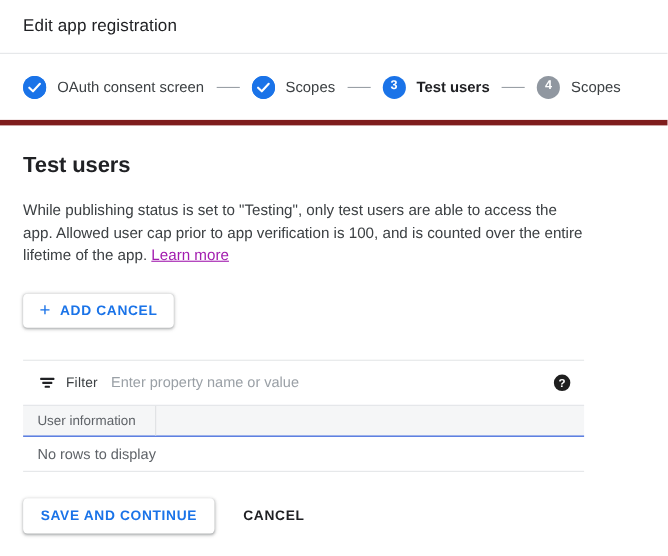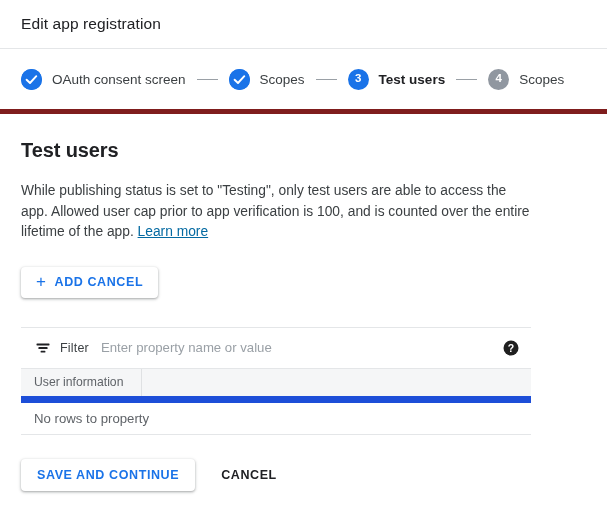--- a/index.html
+++ b/index.html
@@ -88,21 +88,21 @@
     letter-spacing: -0.1px;
   }
   .section-desc {
     font-size: 13.8px;
     line-height: 20.5px;
     color: #3c4043;
     max-width: 514px;
     margin: 0;
   }
   .learn-more {
-    color: #0369a1;
+    color: #a21caf;
     text-decoration: underline;
     cursor: pointer;
   }
 
   
   .btn-row-add { margin-top: 24px; }
   .btn {
     display: inline-flex;
     align-items: center;
     justify-content: center;
@@ -160,21 +160,21 @@
     background: transparent;
     padding: 0;
   }
   .filter-input::placeholder { color: #9aa0a6; opacity: 1; }
   .help-icon { width: 16px; height: 16px; flex: none; cursor: pointer; }
 
   .table-head {
     display: flex;
     background: #f5f6f7;
     border-top: 1px solid #e4e6e8;
-    border-bottom: 7px solid #1d4ed8;
+    border-bottom: 1px solid #1d4ed8;
     height: 27px;
     align-items: flex-start;
   }
   .th {
     font-size: 12.2px;
     color: #5f6368;
     padding: 0 13px;
     height: 27px;
     display: flex;
     align-items: center;
@@ -299,21 +299,21 @@
           <text x="8" y="11.7" text-anchor="middle" font-family="Liberation Sans, sans-serif" font-size="10.5" font-weight="bold" fill="#ffffff">?</text>
         </svg>
       </span>
     </div>
 
     <div class="table-head">
       <div class="th col-user">User information</div>
       <div class="th col-rest"></div>
     </div>
 
-    <div class="table-empty">No rows to property</div>
+    <div class="table-empty">No rows to display</div>
 
   </div>
 
   <div class="footer">
     <button class="btn btn-save">
       <span>SAVE AND CONTINUE</span>
     </button>
     <button class="btn-text">CANCEL</button>
   </div>
 

